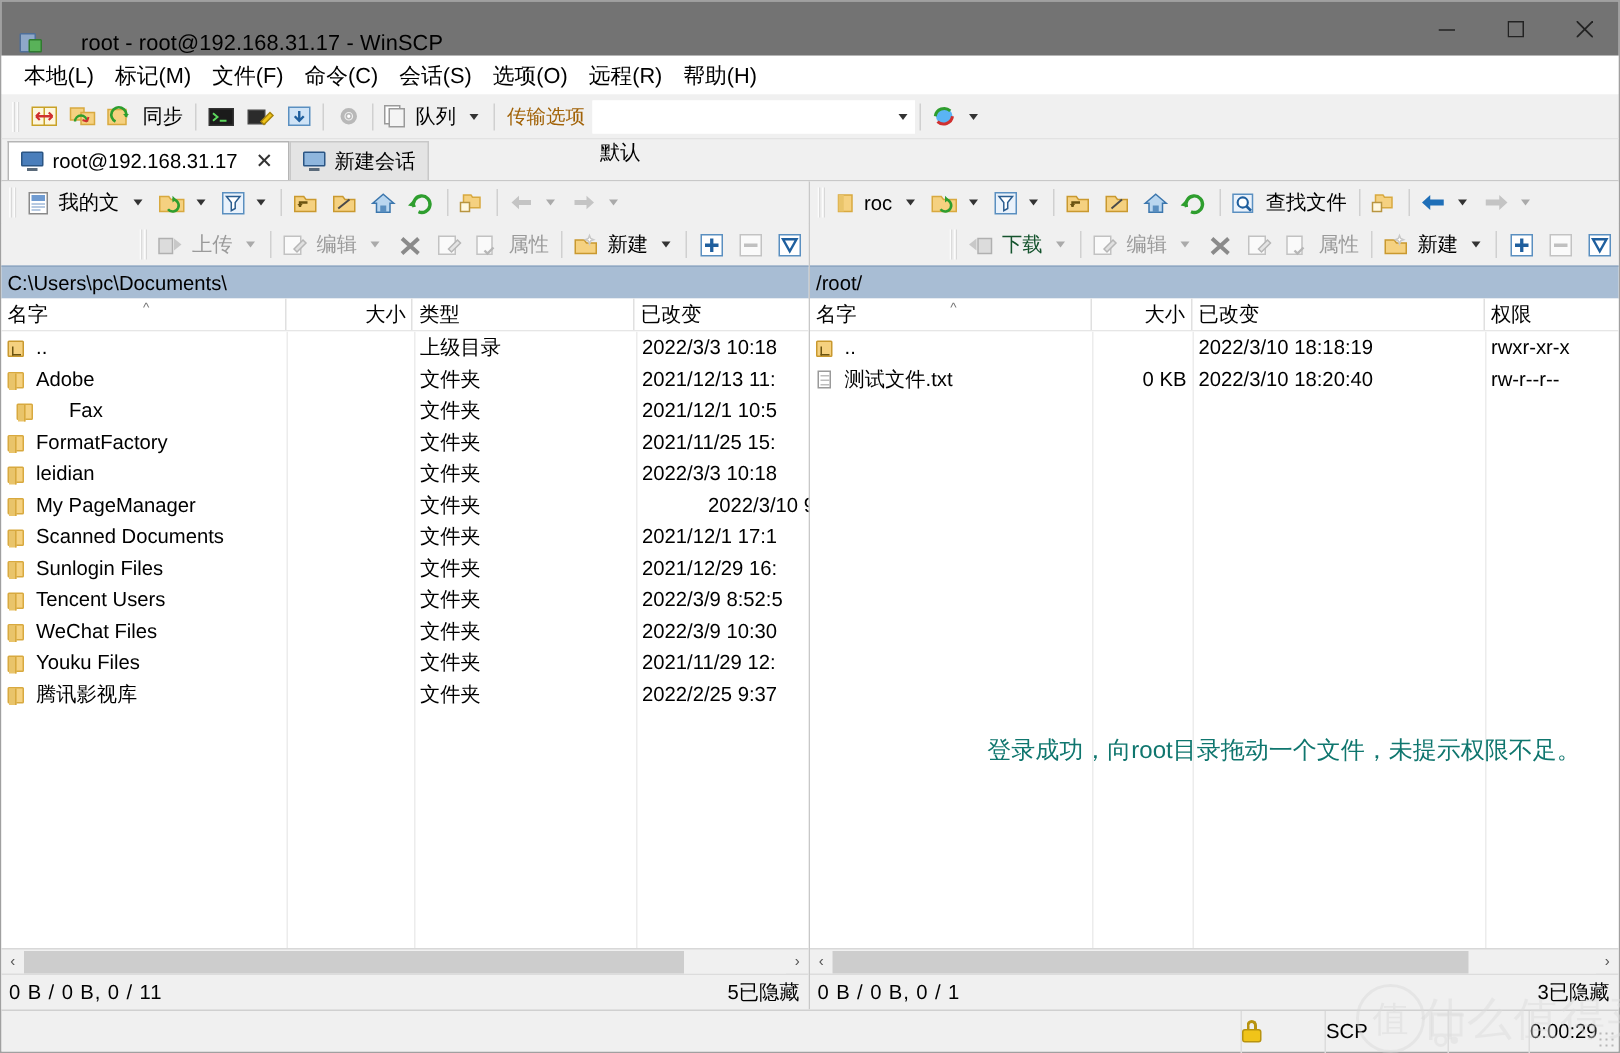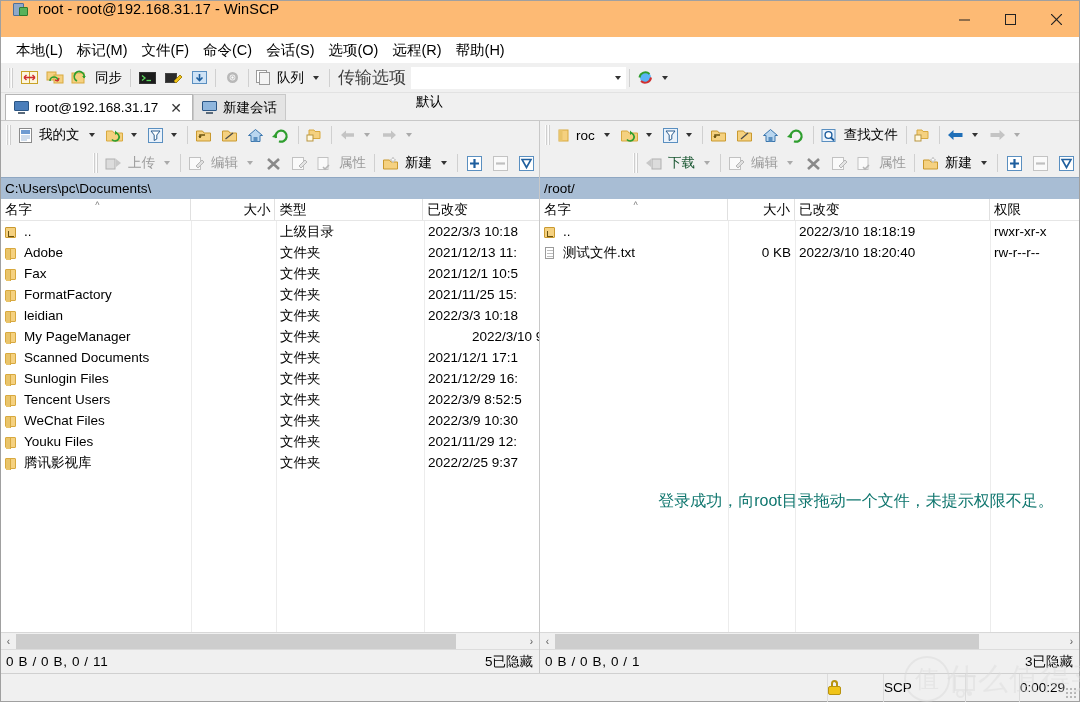--- a/index.html
+++ b/index.html
@@ -10,22 +10,22 @@
   }
   #app {
     position: relative; width: 1080px; height: 702px;
     background: #f0f0f0;
     border: 1px solid #a0a0a0;
     display: flex; flex-direction: column;
   }
 
   
   .titlebar {
-    height: 36px; background: #fdba74; display: flex; align-items: flex-start;
-    flex: 0 0 36px; position: relative;
+    height: 36px; background: #737373; display: flex; align-items: flex-end;
+    flex: 0 0 36px; position: relative; gap: 16px;
   }
   .title-icon { width: 17px; height: 17px; margin-left: 11px; margin-right: 9px; position: relative; flex: 0 0 auto;}
   .ti-body { position:absolute; left:1px; top:2px; width:11px; height:13px; background:#8fa8c8; border:1px solid #4f6f99; border-radius:1px;}
   .ti-lock { position:absolute; left:7px; top:6px; width:9px; height:9px; background:#59b259; border:1px solid #2f7a2f; border-radius:1px;}
   .title-text { font-size: 14.5px; color: #000; letter-spacing: 0.1px; }
   .winctl { position: absolute; right: 0; top: 0; height: 36px; display: flex; }
   .winbtn { width: 46px; height: 36px; display: flex; align-items: center; justify-content: center; }
   .winbtn svg { display:block; }
 
   
@@ -46,21 +46,21 @@
   .tbtn { height:26px; min-width:26px; display:flex; align-items:center; justify-content:center;
           padding: 0 2px; gap:3px; border:1px solid transparent; border-radius:2px; }
   .tbtn .lbl { font-size:13.5px; color:#000; padding:0 2px;}
   .caret { width:0;height:0;border-left:3.5px solid transparent;border-right:3.5px solid transparent;
            border-top:4px solid #333; margin:0 4px;}
   .sep { width:1px; height:18px; background:#d0d0d0; margin:0 3px;}
   .combo { height:22px; width:215px; background:#fff; border:1px solid #fff; display:flex;
            align-items:center; font-size:13.5px; padding-left:4px; position:relative;}
   .combo .cv { flex:1;margin-top:48px; }
   .combo .cdrop { width:14px; display:flex; align-items:center; justify-content:center;}
-  .tb-label { font-size:17px; color:#404040; padding:0 5px;}
+  .tb-label { font-size:13px; color:#a16207; padding:0 5px;}
 
   
   .tabbar { height:28px; flex:0 0 28px; background:#f0f0f0; display:flex; align-items:flex-end;
             padding-left:4px; border-bottom:1px solid #c8c8c8;}
   .tab { height:26px; display:flex; align-items:center; gap:6px; padding:0 8px;
          font-size:13.5px; border:1px solid #c8c8c8; border-bottom:none; background:#e4e4e4;}
   .tab.active { background:#ffffff; border-color:#b5b5b5; }
   .tab .x { font-size:14px; color:#333; margin-left:4px; padding:0 2px;}
   .mon { width:15px; height:13px; position:relative; flex:0 0 auto;}
   .mon-s { position:absolute; left:0; top:0; width:15px; height:10px; background:#4a7ebb;
@@ -493,21 +493,21 @@
               <span></span>
             </div>
             <div class="cell " style="left: 275px; width: 148px;">
               <span>文件夹</span>
             </div>
             <div class="cell " style="left: 423px; width: 117px;">
               <span>2021/12/13  11:</span>
             </div>
           </div>
           <div class="row" style="position: absolute; left: 0px; right: 0px; top: 42px;">
-            <div class="cell " style="left: 0px; width: 190px;">
+            <div class="cell " style="left: 6px; width: 190px; gap: 16px;">
               <span class="ico">
                 <span class="fold"></span>
               </span>
               <span>Fax</span>
             </div>
             <div class="cell r" style="left: 190px; width: 85px;">
               <span></span>
             </div>
             <div class="cell " style="left: 275px; width: 148px;">
               <span>文件夹</span>

